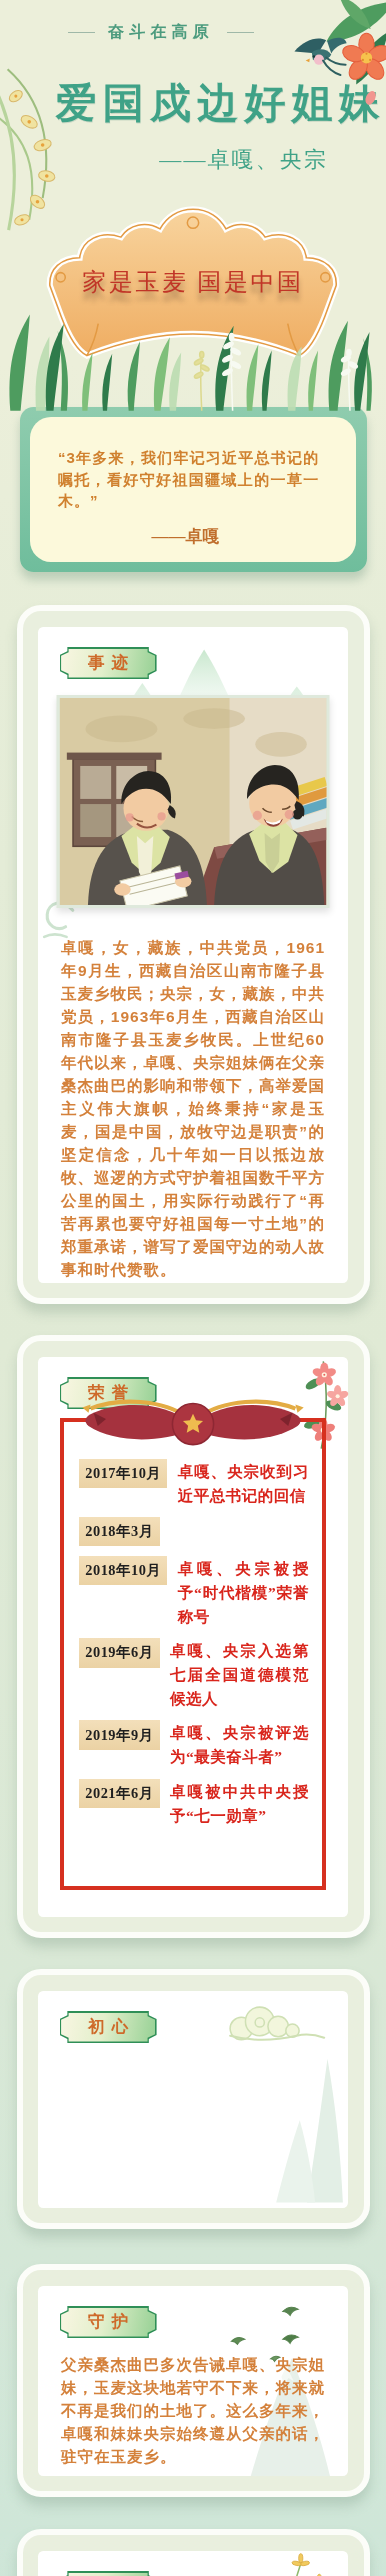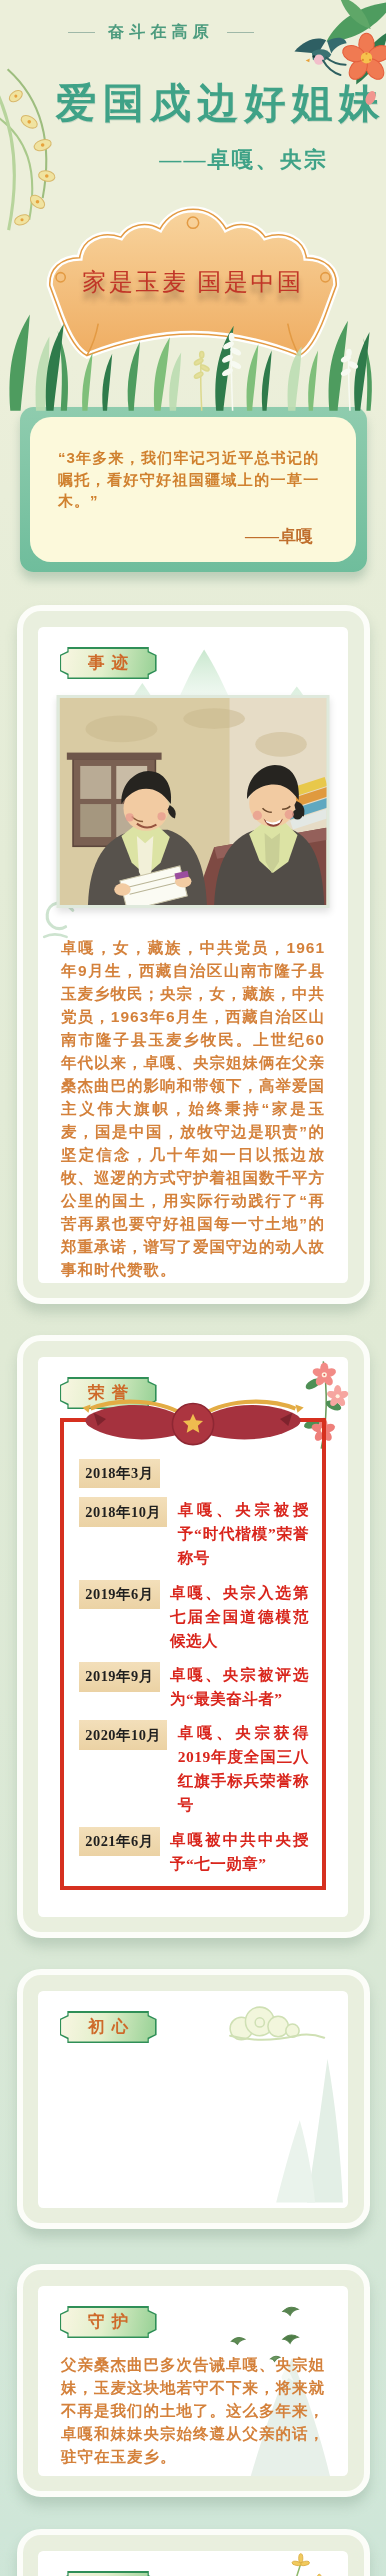--- a/index.html
+++ b/index.html
@@ -7,33 +7,33 @@
   #poster{position:relative;width:386px;height:3290px;margin:0 auto;overflow:hidden;
     background:linear-gradient(180deg,#ECEFDA 0%,#ECEFDA 11%,#E6EDD8 19%,#E0EAD5 41%,#D9E8D6 60%,#CFE6D8 77%,#C9E4D6 88%,#C7E3D5 100%);}
   .abs{position:absolute;}
   
   .kicker{top:21.6px;left:0;width:322px;display:flex;align-items:center;justify-content:center;gap:13.4px;
     color:#4C9B7E;font-size:16px;font-weight:700;letter-spacing:5.2px;}
   .kicker .dash{width:27px;height:0;border-top:1px solid #9FB8A8;}
   .title{top:76px;left:0;width:386px;text-align:right;color:#3FA287;font-size:41px;font-weight:800;
     letter-spacing:6.2px;font-family:"Liberation Serif","DejaVu Serif",serif;text-shadow:0.5px 1px 0 rgba(47,110,92,.18);}
   .subtitle{top:145px;left:0;width:386px;text-align:right;padding-right:58px;box-sizing:border-box;
-    color:#3FA287;font-size:22px;font-weight:700;letter-spacing:2.1px;font-family:"Liberation Serif","DejaVu Serif",serif;}
+    color:#3FA287;font-size:22px;font-weight:400;letter-spacing:2.1px;font-family:"Liberation Serif","DejaVu Serif",serif;}
   
   .banner{top:200px;left:50%;transform:translateX(-50%);width:309px;height:170px;z-index:2;}
   .banner-text{position:absolute;top:66px;left:0;width:100%;text-align:center;color:#C13527;
     font-family:"Liberation Serif","DejaVu Serif",serif;font-weight:400;font-size:24px;letter-spacing:2.6px;
     text-shadow:0 8.2px 5.2px rgba(96,64,44,.45);}
   .grass{top:305px;left:0;width:386px;height:106px;z-index:3;}
   
   .quote-card{top:407px;left:19.6px;width:347px;height:165px;border-radius:13.4px;z-index:2;
     background:linear-gradient(180deg,#8FCCAE,#6FBD9C);box-shadow:0 7.2px 9.3px rgba(110,150,125,.35);}
   .quote-inner{position:absolute;inset:10.3px;background:#FCF9DB;border-radius:21px;padding:30px 37px 0 28px;box-sizing:border-box;}
   .quote-text{color:#D0812F;font-size:15px;line-height:21.6px;font-weight:700;letter-spacing:1px;text-align:justify;}
-  .quote-attr{margin-top:13.4px;text-align:right;padding-right:6.2px;color:#C06F2D;font-size:17px;font-weight:800;
+  .quote-attr{margin-top:13.4px;text-align:center;padding-right:6.2px;color:#C06F2D;font-size:17px;font-weight:800;
     font-family:"Liberation Serif","DejaVu Serif",serif;}
   
   .card{left:16.5px;width:353px;box-sizing:border-box;border:6.2px solid #FCFDF9;background:#E9EFDE;
     border-radius:24px;box-shadow:0 8.2px 11.3px rgba(120,150,130,.30);z-index:2;}
   .card-in{position:absolute;inset:15.5px;background:#fff;border-radius:5.2px;overflow:hidden;}
   .card-deeds{top:605px;height:699px;}
   .card-honors{top:1335px;height:603px;}
   .card-aspiration{top:1969px;height:260px;}
   .card-guard{top:2264px;height:233px;}
   .card-legacy{top:2529px;height:389px;}
@@ -368,37 +368,37 @@
             <path d="M230,56 C184,16 100,12 42,36 C24,44 22,52 32,62 C84,96 174,94 230,70 Z" fill="#A5323E"></path>
             <path d="M240,56 C286,16 370,12 428,36 C446,44 448,52 438,62 C386,96 296,94 240,70 Z" fill="#A5323E"></path>
             <path d="M42,36 L66,48 L50,62 Z" fill="#7E232D"></path>
             <path d="M428,36 L404,48 L420,62 Z" fill="#7E232D"></path>
             <circle cx="235" cy="58" r="40" fill="#AC3540" stroke="#8E2733" stroke-width="3"></circle>
             <polygon points="235,38 240.9,50.4 254.5,52.1 244.5,61.5 247.2,75 235,68.2 222.8,75 225.5,61.5 215.5,52.1 229.1,50.4" fill="#EFBC4F"></polygon>
           </g>
         </svg>
         <div class="honor-rows">
             <div class="honor-row">
+            <span class="honor-date">2017年10月</span>
+            <div class="honor-text">卓嘎、央宗收到习近平总书记的回信</div>
+          </div>
+            <div class="honor-row">
             <span class="honor-date">2018年3月</span>
           </div>
             <div class="honor-row">
             <span class="honor-date">2018年10月</span>
             <div class="honor-text">卓嘎、央宗被授予“时代楷模”荣誉称号</div>
           </div>
             <div class="honor-row">
             <span class="honor-date">2019年6月</span>
             <div class="honor-text">卓嘎、央宗入选第七届全国道德模范候选人</div>
           </div>
             <div class="honor-row">
             <span class="honor-date">2019年9月</span>
             <div class="honor-text">卓嘎、央宗被评选为“最美奋斗者”</div>
-          </div>
-            <div class="honor-row">
-            <span class="honor-date">2020年10月</span>
-            <div class="honor-text">卓嘎、央宗获得2019年度全国三八红旗手标兵荣誉称号</div>
           </div>
             <div class="honor-row">
             <span class="honor-date">2021年6月</span>
             <div class="honor-text">卓嘎被中共中央授予“七一勋章”</div>
           </div>
           </div>
       </div>
     </div>
   </div>
 

